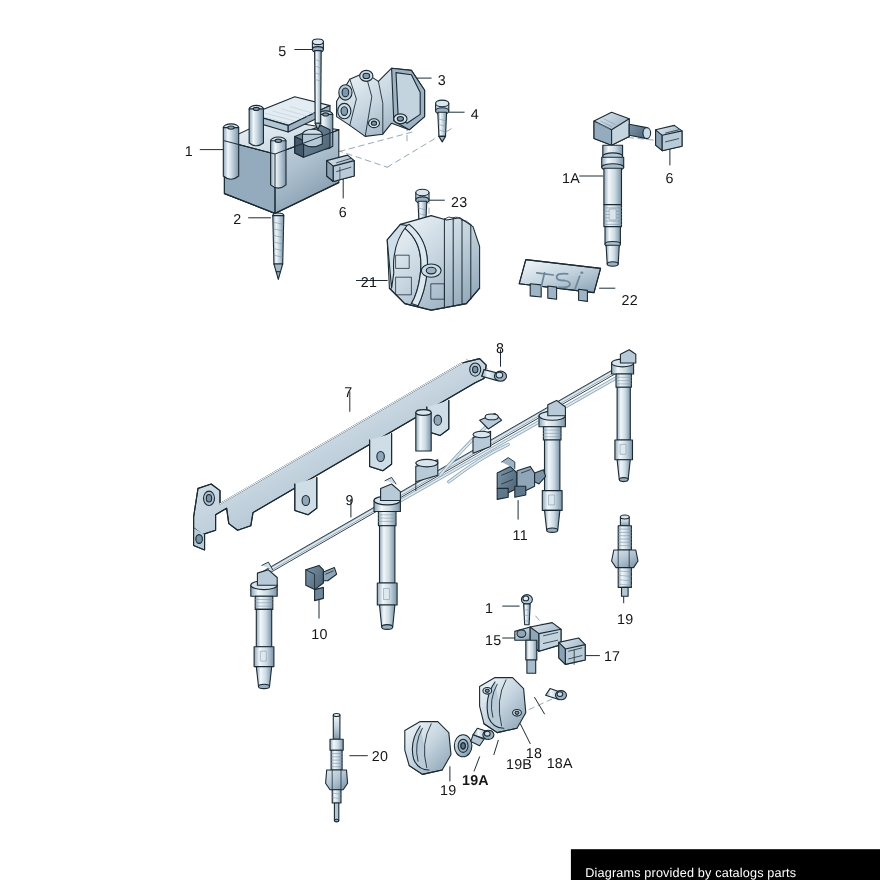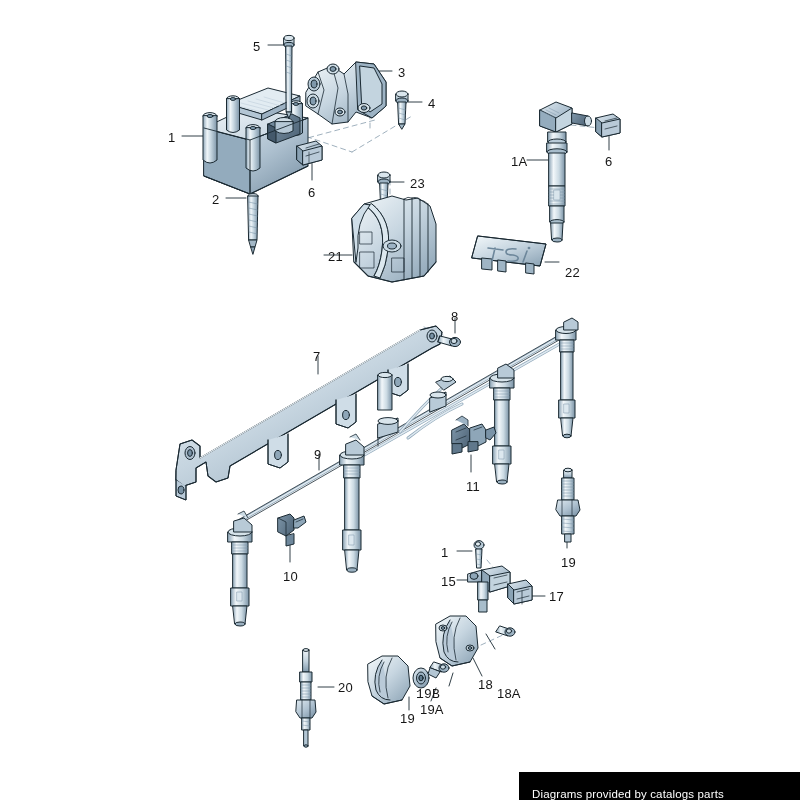--- a/index.html
+++ b/index.html
@@ -655,21 +655,21 @@
 <div class="lbl" style="left:314px;top:448px;">9</div>
 <div class="lbl" style="left:283px;top:570px;">10</div>
 <div class="lbl" style="left:466px;top:480px;">11</div>
 <div class="lbl" style="left:561px;top:556px;">19</div>
 <div class="lbl" style="left:441px;top:575px;text-align:right;">15</div>
 <div class="lbl" style="left:441px;top:546px;">1</div>
 <div class="lbl" style="left:549px;top:590px;">17</div>
 <div class="lbl" style="left:478px;top:678px;">18</div>
 <div class="lbl" style="left:497px;top:687px;">18A</div>
 <div class="lbl" style="left:400px;top:712px;">19</div>
-<div class="lbl" style="left:420px;top:703px;">19A</div>
-<div class="lbl" style="left:416px;top:688px;font-family:Liberation Mono, monospace;">19B</div>
+<div class="lbl" style="left:420px;top:703px;font-weight:bold;">19A</div>
+<div class="lbl" style="left:460px;top:688px;">19B</div>
 <div class="lbl" style="left:338px;top:681px;">20</div>
 
 <div id="footer">
   <span>Diagrams provided by catalogs parts</span>
 </div>
 
 </div>
 
 </body></html>

